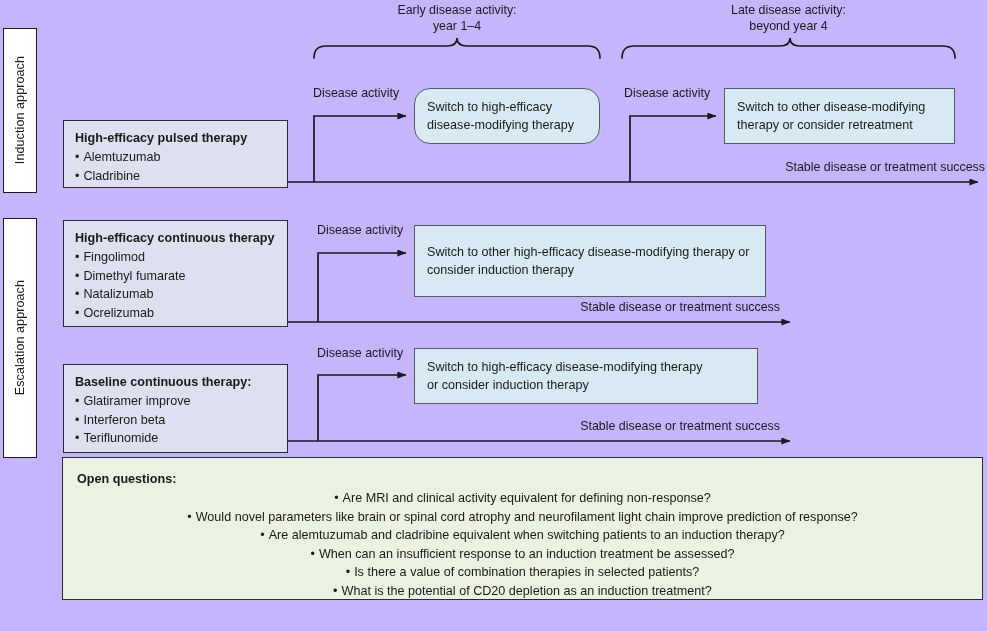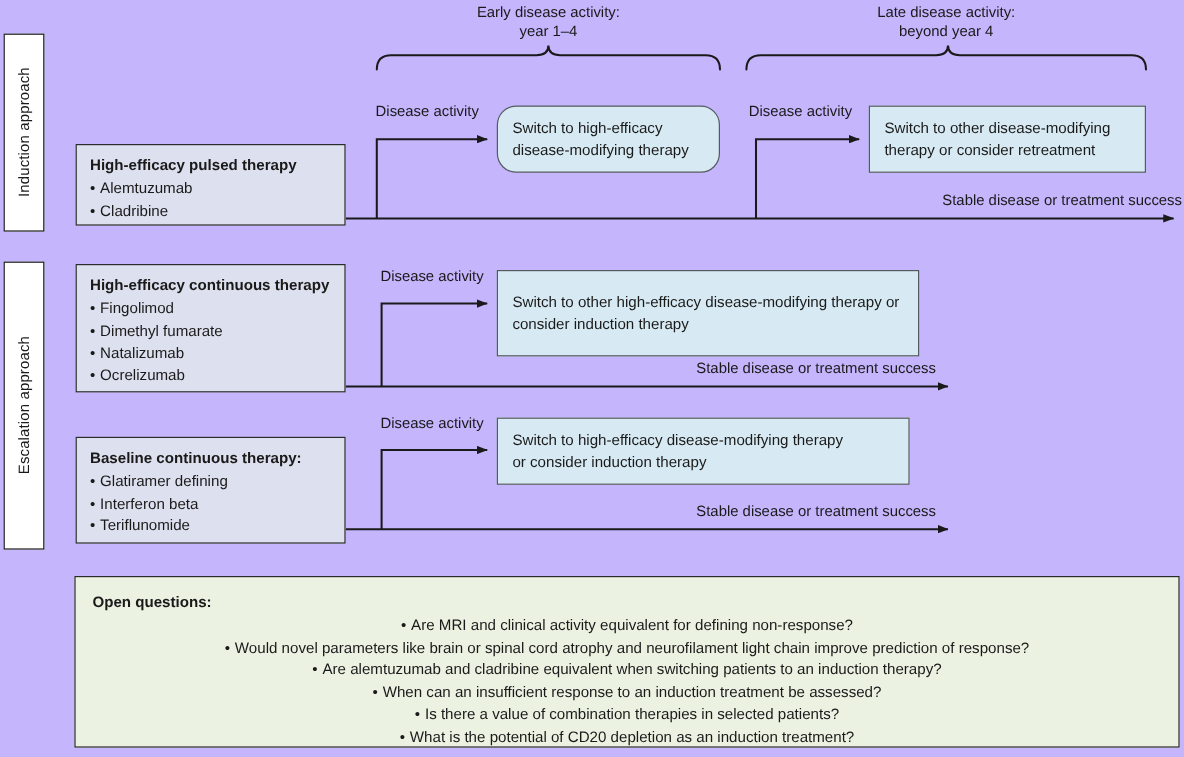--- a/index.html
+++ b/index.html
@@ -215,37 +215,37 @@
       <span>Switch to other high-efficacy disease-modifying therapy or</span><br>
       <span>consider induction therapy</span>
     </p>
   </div>
 
   <div class="abs cap right" style="left:460px; top:299px; width:320px;">Stable disease or treatment success</div>
 
   <div class="abs tbox" style="left:63px; top:364px; width:225px; height:89px;">
     <div class="t-title">Baseline continuous therapy:</div>
     <ul>
-      <li>Glatiramer defining</li>
+      <li>Glatiramer improve</li>
       <li>Interferon beta</li>
       <li>Teriflunomide</li>
     </ul>
   </div>
 
   <div class="abs cap" style="left:317px; top:345px;">Disease activity</div>
   <div class="abs sbox" style="left:414px; top:348px; width:344px; height:56px;">
     <p>
       <span>Switch to high-efficacy disease-modifying therapy</span><br>
       <span>or consider induction therapy</span>
     </p>
   </div>
 
   <div class="abs cap right" style="left:460px; top:418px; width:320px;">Stable disease or treatment success</div>
 
-  <div class="abs qbox" style="left:62px; top:480px; width:921px; height:143px;">
+  <div class="abs qbox" style="left:62px; top:457px; width:921px; height:143px;">
     <div class="q-title">Open questions:</div>
     <ul>
       <li>Are MRI and clinical activity equivalent for defining non-response?</li>
       <li>Would novel parameters like brain or spinal cord atrophy and neurofilament light chain improve prediction of response?</li>
       <li>Are alemtuzumab and cladribine equivalent when switching patients to an induction therapy?</li>
       <li>When can an insufficient response to an induction treatment be assessed?</li>
       <li>Is there a value of combination therapies in selected patients?</li>
       <li>What is the potential of CD20 depletion as an induction treatment?</li>
     </ul>
   </div>

